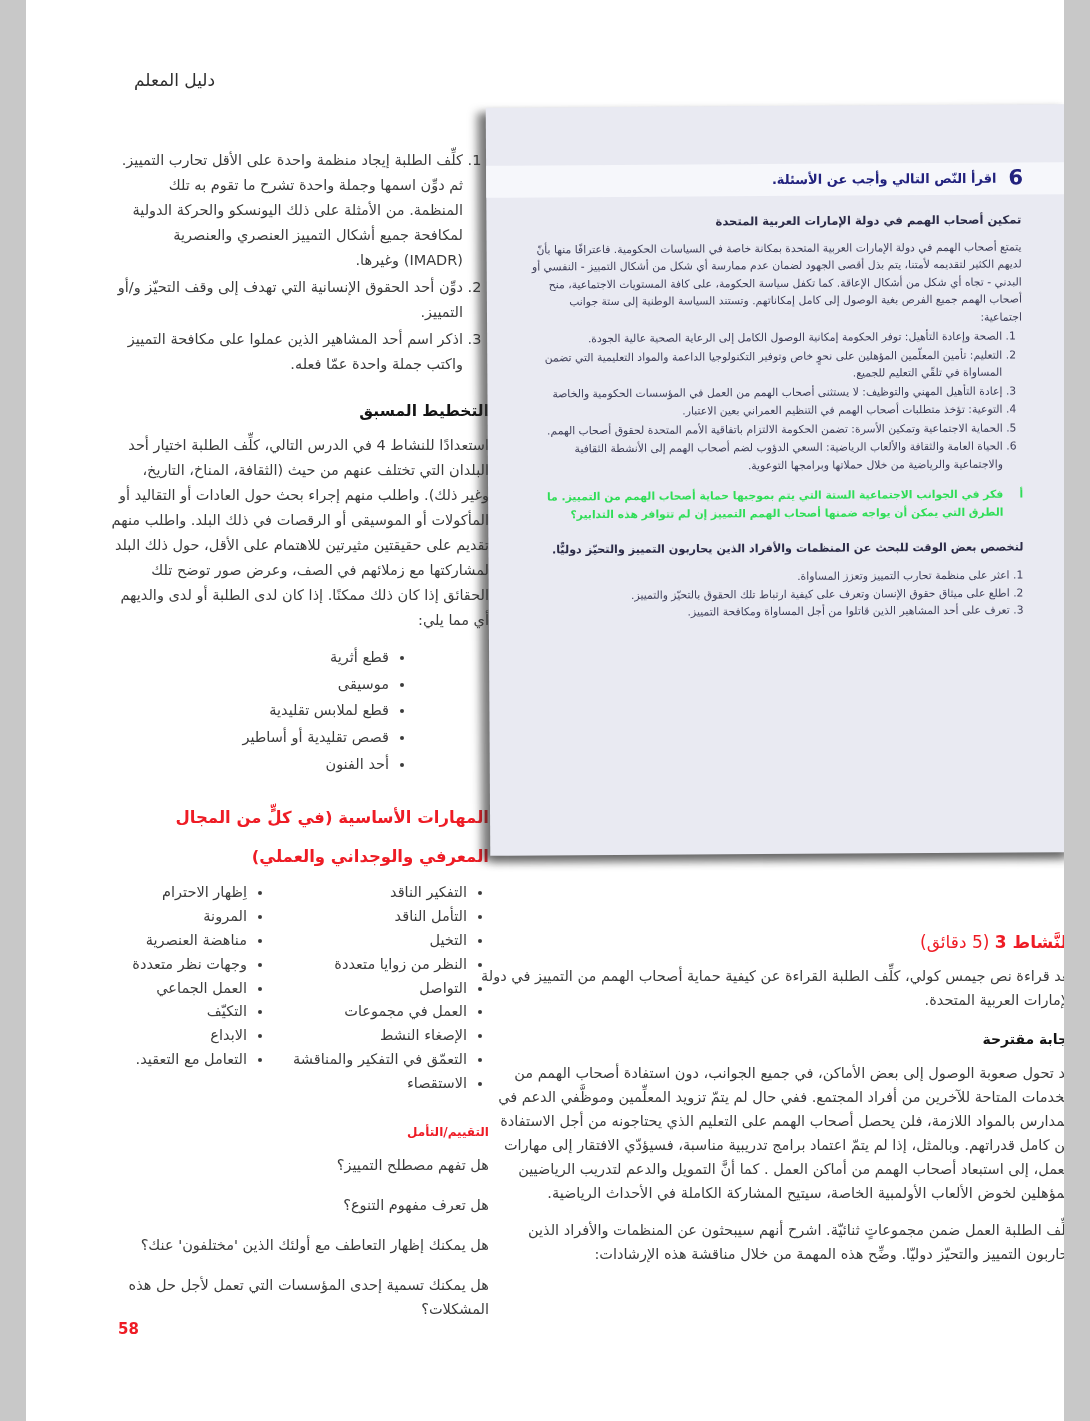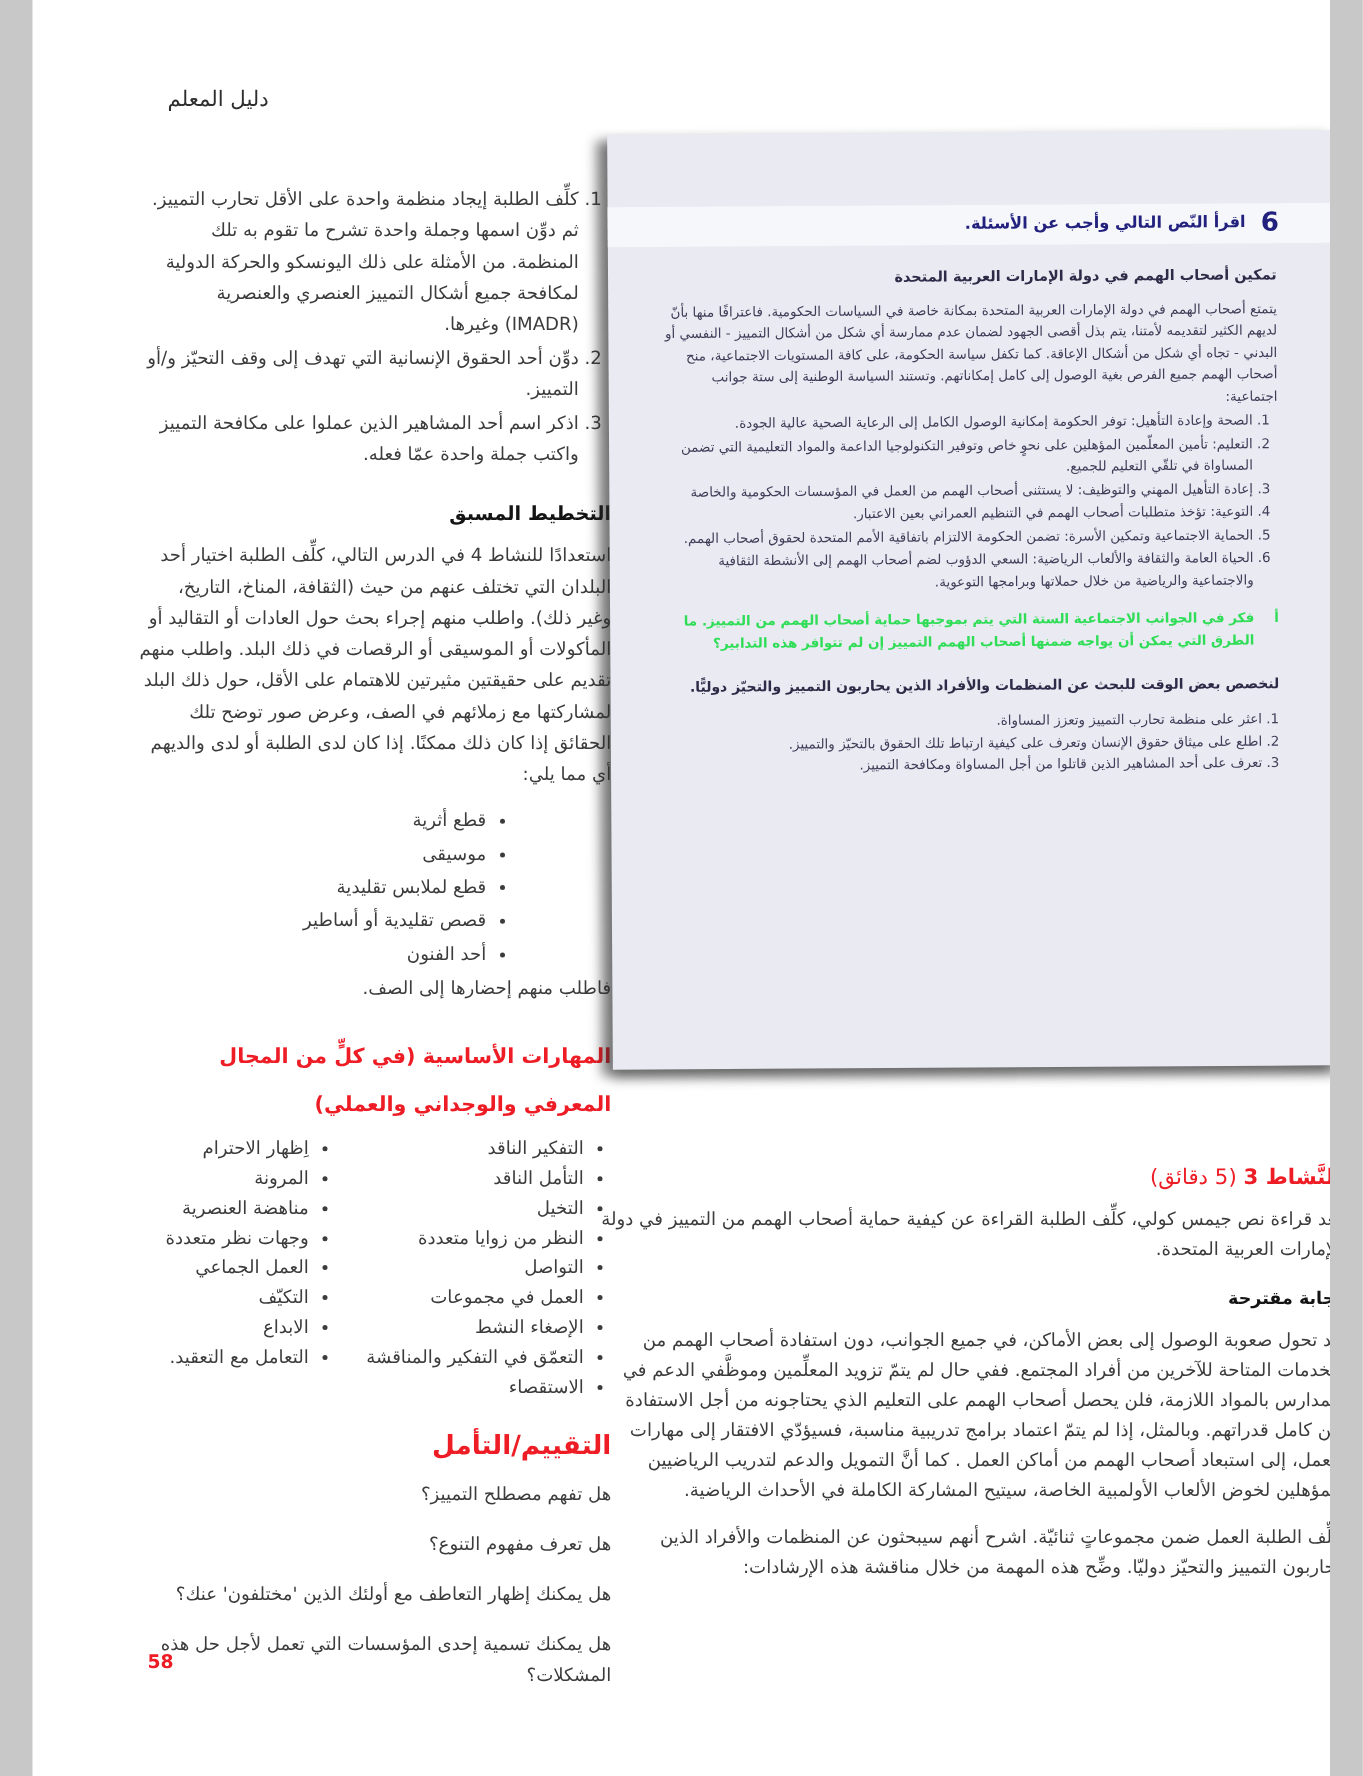--- a/index.html
+++ b/index.html
@@ -43,22 +43,22 @@
   }
   .planning-paragraph{margin-bottom:12px;}
   ul.bring-list{list-style:disc;padding-right:100px;margin:2px 0 2px 0;}
   ul.bring-list li{margin-bottom:2px;}
   .bring-footer{margin-bottom:4px;}
   h3.red-heading{
     font-size:16.5px;font-weight:bold;color:var(--accent-red);
     line-height:2.35;margin-top:22px;margin-bottom:4px;
   }
   h3.red-heading-small{
-    font-size:21px;font-weight:bold;color:var(--accent-red);
-    margin-top:15px;margin-bottom:10px;
+    font-size:12px;font-weight:bold;color:var(--accent-red);
+    margin-top:26px;margin-bottom:10px;
   }
   .skills-cols{display:flex;gap:12px;margin-top:2px;}
   .skills-cols ul{list-style:disc;line-height:1.65;}
   ul.skills-right{width:208px;padding-right:22px;}
   ul.skills-left{width:158px;padding-right:22px;}
   .question-line{margin-bottom:15px;}
   
   .textbook-box{
     position:absolute;left:462px;top:106px;width:583px;height:748px;
     background:var(--box-bg);
@@ -130,21 +130,20 @@
     <h3 class="black-heading">التخطيط المسبق</h3>
     <p class="planning-paragraph">استعدادًا للنشاط 4 في الدرس التالي، كلِّف الطلبة اختيار أحد البلدان التي تختلف عنهم من حيث (الثقافة، المناخ، التاريخ، وغير ذلك). واطلب منهم إجراء بحث حول العادات أو التقاليد أو المأكولات أو الموسيقى أو الرقصات في ذلك البلد. واطلب منهم تقديم على حقيقتين مثيرتين للاهتمام على الأقل، حول ذلك البلد لمشاركتها مع زملائهم في الصف، وعرض صور توضح تلك الحقائق إذا كان ذلك ممكنًا. إذا كان لدى الطلبة أو لدى والديهم أي مما يلي:</p>
 
     <ul class="bring-list">
       <li>قطع أثرية</li>
       <li>موسيقى</li>
       <li>قطع لملابس تقليدية</li>
       <li>قصص تقليدية أو أساطير</li>
       <li>أحد الفنون</li>
     </ul>
-    <div class="bring-footer">فاطلب منهم إحضارها إلى الصف.</div>
 
     <h3 class="red-heading">المهارات الأساسية (في كلٍّ من المجال المعرفي والوجداني والعملي)</h3>
 
     <div class="skills-cols">
       <ul class="skills-right">
         <li>التفكير الناقد</li>
         <li>التأمل الناقد</li>
         <li>التخيل</li>
         <li>النظر من زوايا متعددة</li>
         <li>التواصل</li>

